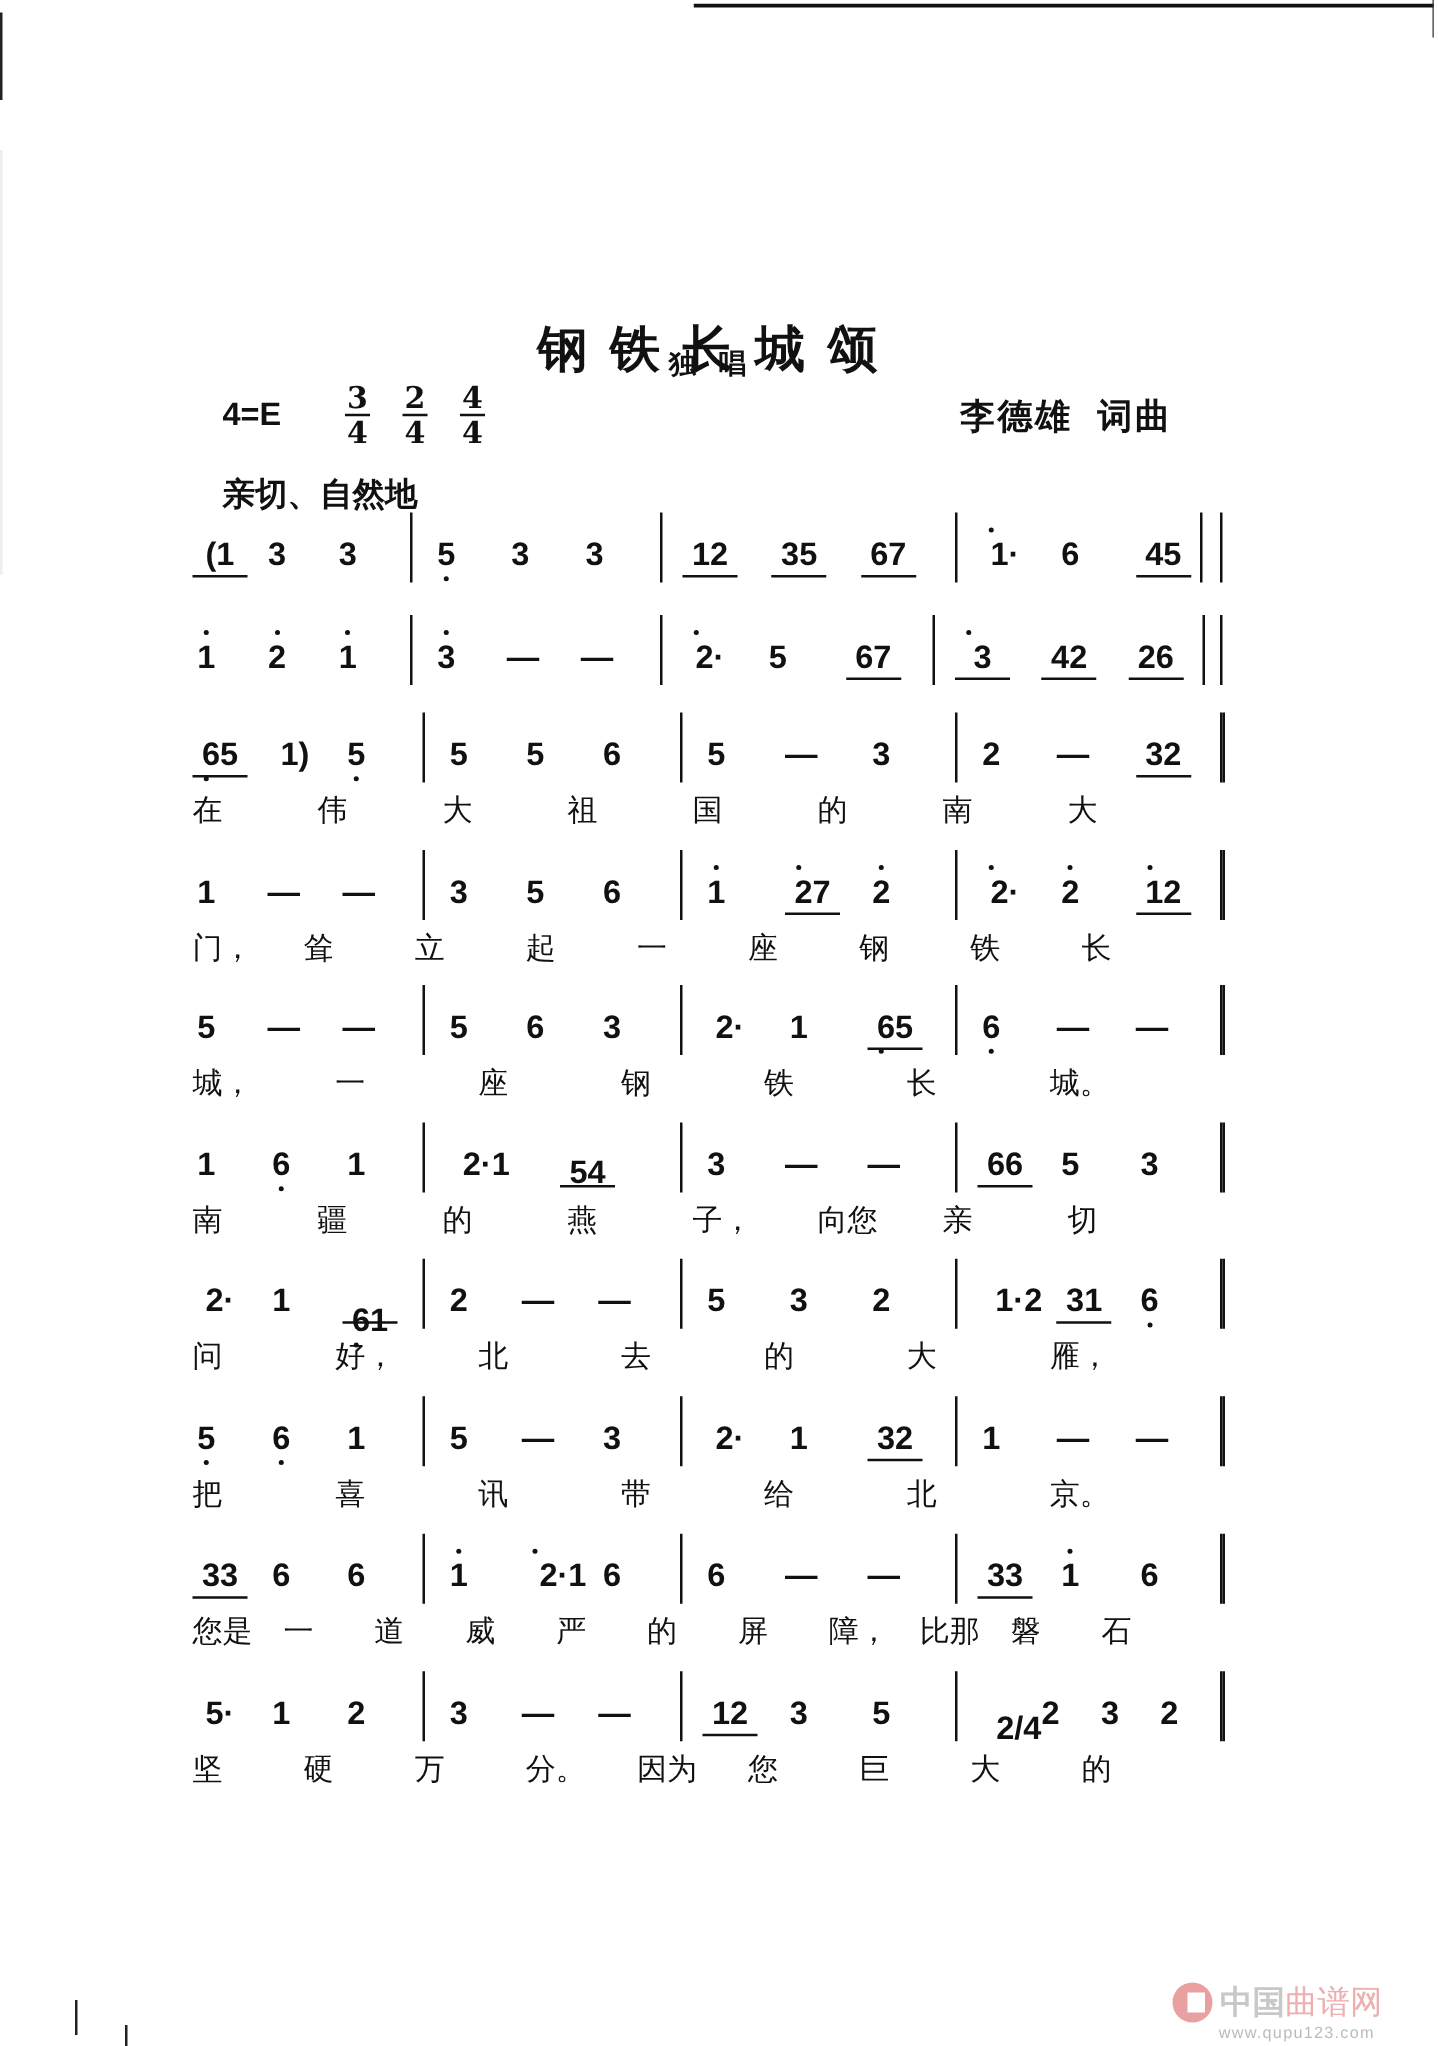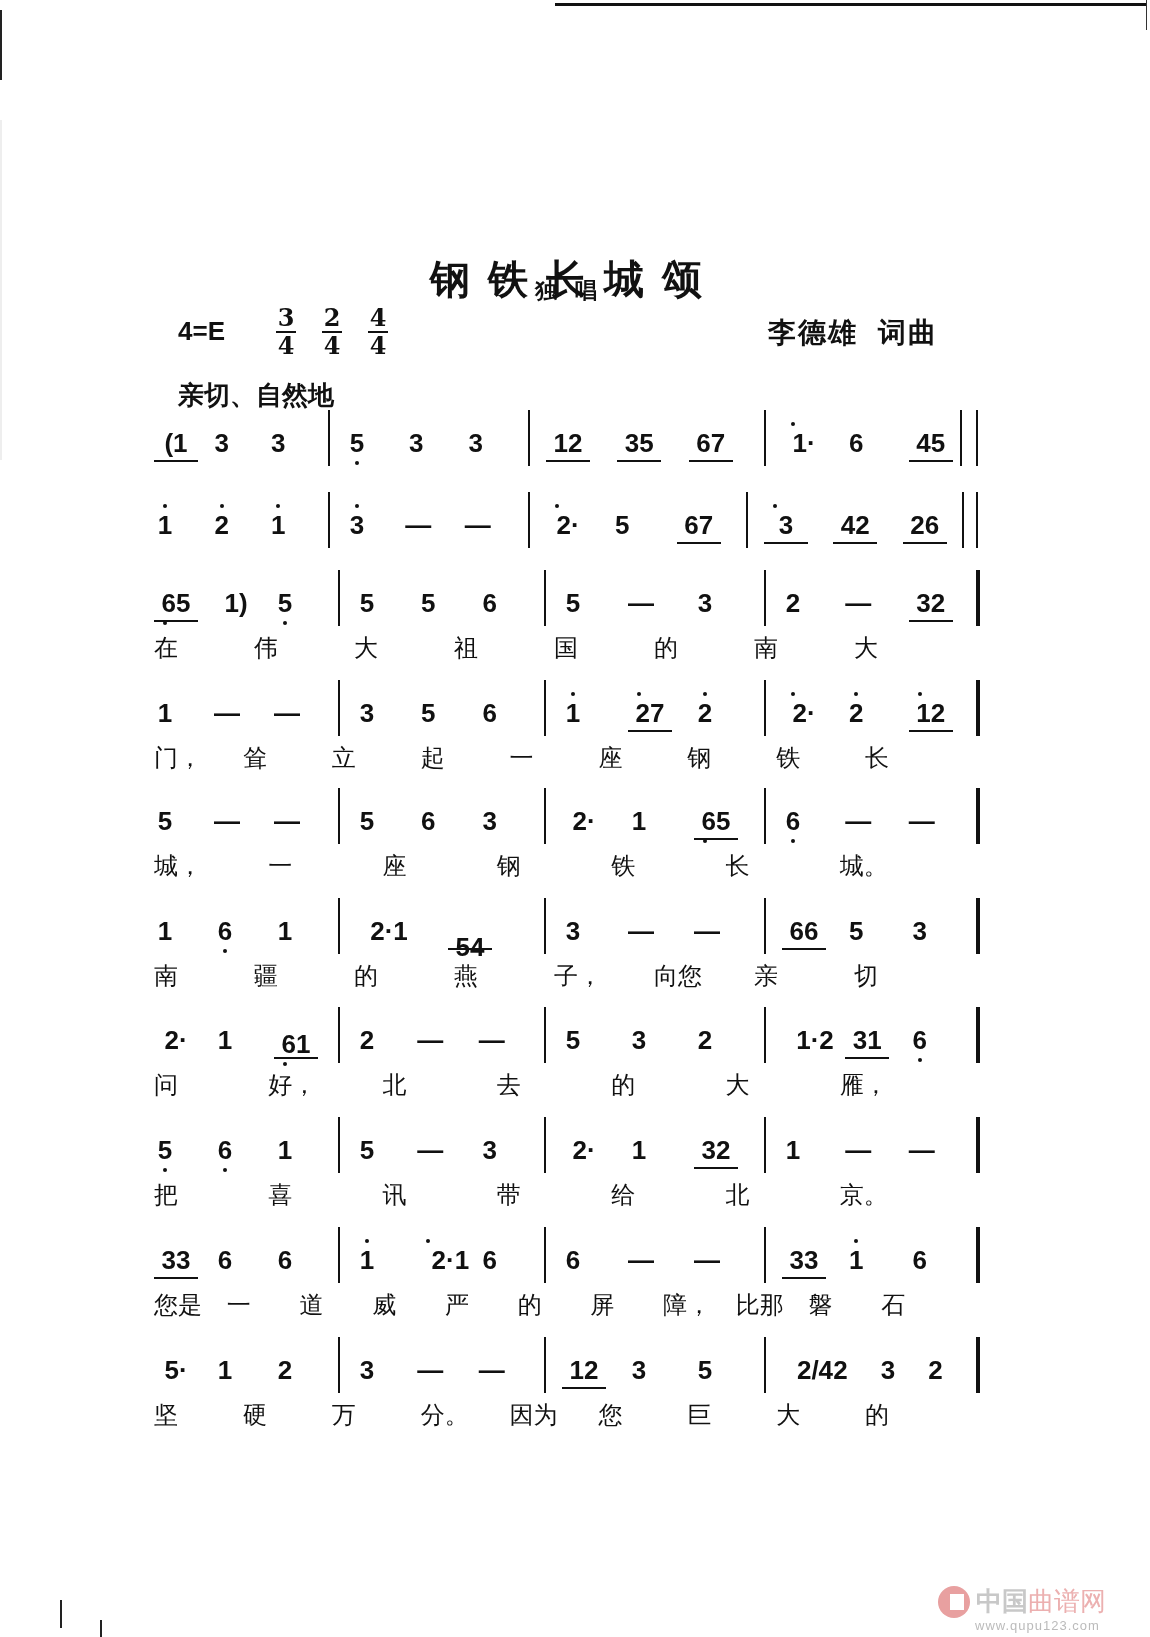--- a/index.html
+++ b/index.html
@@ -209,21 +209,21 @@
     <div class="row" style="top: 916px; height: 80px;">
       <div class="bl" style="left: 188px; top: -18px; height: 56px;"></div>
       <div class="bl" style="left: 394px; top: -18px; height: 56px;"></div>
       <div class="bl" style="left: 614px; top: -18px; height: 56px;"></div>
       <div class="bl" style="left: 828px; top: -18px; height: 56px;"></div>
       <div class="bl" style="left: 826px; top: -18px; height: 56px;"></div>
       <span class="n" style="left: 4px; top: 0px; width: 22px;">1</span>
       <span class="n lo" style="left: 64px; top: 0px; width: 22px;">6</span>
       <span class="n" style="left: 124px; top: 0px; width: 22px;">1</span>
       <span class="n" style="left: 206px; top: 0px; width: 66px;">2·1</span>
-      <span class="n" style="left: 298px; top: 16px; width: 44px;">54</span>
+      <span class="n" style="left: 298px; top: 6px; width: 44px;">54</span>
       <div class="ul" style="left: 298px; top: 32px; width: 44px;"></div>
       <span class="n" style="left: 412px; top: 0px; width: 22px;">3</span>
       <span class="n" style="left: 478px; top: 0px; width: 22px;">—</span>
       <span class="n" style="left: 544px; top: 0px; width: 22px;">—</span>
       <span class="n" style="left: 632px; top: 0px; width: 44px;">66</span>
       <div class="ul" style="left: 632px; top: 32px; width: 44px;"></div>
       <span class="n" style="left: 695.333px; top: 0px; width: 22px;">5</span>
       <span class="n" style="left: 758.667px; top: 0px; width: 22px;">3</span>
       <span class="ly" style="left: 4px; top: 44px;">南</span>
       <span class="ly" style="left: 104px; top: 44px;">疆</span>
@@ -235,21 +235,21 @@
       <span class="ly" style="left: 704px; top: 44px;">切</span>
     </div>
     <div class="row" style="top: 1025px; height: 80px;">
       <div class="bl" style="left: 188px; top: -18px; height: 56px;"></div>
       <div class="bl" style="left: 394px; top: -18px; height: 56px;"></div>
       <div class="bl" style="left: 614px; top: -18px; height: 56px;"></div>
       <div class="bl" style="left: 828px; top: -18px; height: 56px;"></div>
       <div class="bl" style="left: 826px; top: -18px; height: 56px;"></div>
       <span class="n" style="left: 4px; top: 0px; width: 44px;">2·</span>
       <span class="n" style="left: 64px; top: 0px; width: 22px;">1</span>
-      <span class="n lo" style="left: 124px; top: 4px; width: 44px;">61</span>
+      <span class="n lo" style="left: 124px; top: 16px; width: 44px;">61</span>
       <div class="ul" style="left: 124px; top: 32px; width: 44px;"></div>
       <span class="n" style="left: 206px; top: 0px; width: 22px;">2</span>
       <span class="n" style="left: 267.333px; top: 0px; width: 22px;">—</span>
       <span class="n" style="left: 328.667px; top: 0px; width: 22px;">—</span>
       <span class="n" style="left: 412px; top: 0px; width: 22px;">5</span>
       <span class="n" style="left: 478px; top: 0px; width: 22px;">3</span>
       <span class="n" style="left: 544px; top: 0px; width: 22px;">2</span>
       <span class="n" style="left: 632px; top: 0px; width: 66px;">1·2</span>
       <span class="n" style="left: 695.333px; top: 0px; width: 44px;">31</span>
       <div class="ul" style="left: 695.333px; top: 32px; width: 44px;"></div>
@@ -330,21 +330,21 @@
       <span class="n" style="left: 4px; top: 0px; width: 44px;">5·</span>
       <span class="n" style="left: 64px; top: 0px; width: 22px;">1</span>
       <span class="n" style="left: 124px; top: 0px; width: 22px;">2</span>
       <span class="n" style="left: 206px; top: 0px; width: 22px;">3</span>
       <span class="n" style="left: 267.333px; top: 0px; width: 22px;">—</span>
       <span class="n" style="left: 328.667px; top: 0px; width: 22px;">—</span>
       <span class="n" style="left: 412px; top: 0px; width: 44px;">12</span>
       <div class="ul" style="left: 412px; top: 32px; width: 44px;"></div>
       <span class="n" style="left: 478px; top: 0px; width: 22px;">3</span>
       <span class="n" style="left: 544px; top: 0px; width: 22px;">5</span>
-      <span class="n" style="left: 632px; top: 0px; width: 66px;">2/4</span>
+      <span class="n" style="left: 632px; top: 12px; width: 66px;">2/4</span>
       <span class="n" style="left: 679.5px; top: 0px; width: 22px;">2</span>
       <span class="n" style="left: 727px; top: 0px; width: 22px;">3</span>
       <span class="n" style="left: 774.5px; top: 0px; width: 22px;">2</span>
       <span class="ly" style="left: 4px; top: 44px;">坚</span>
       <span class="ly" style="left: 92.8889px; top: 44px;">硬</span>
       <span class="ly" style="left: 181.778px; top: 44px;">万</span>
       <span class="ly" style="left: 270.667px; top: 44px;">分。</span>
       <span class="ly" style="left: 359.556px; top: 44px;">因为</span>
       <span class="ly" style="left: 448.444px; top: 44px;">您</span>
       <span class="ly" style="left: 537.333px; top: 44px;">巨</span>

